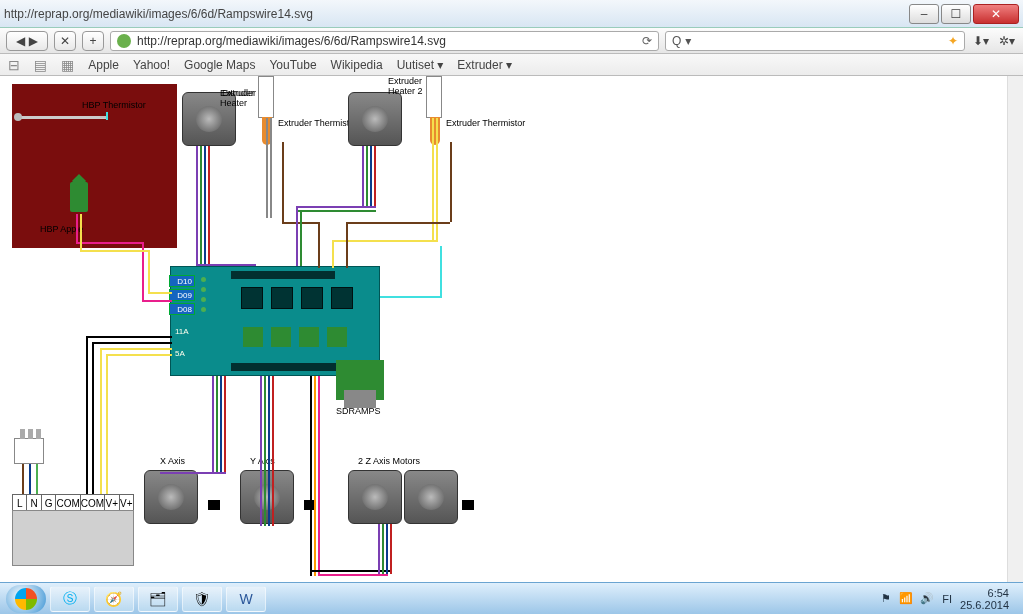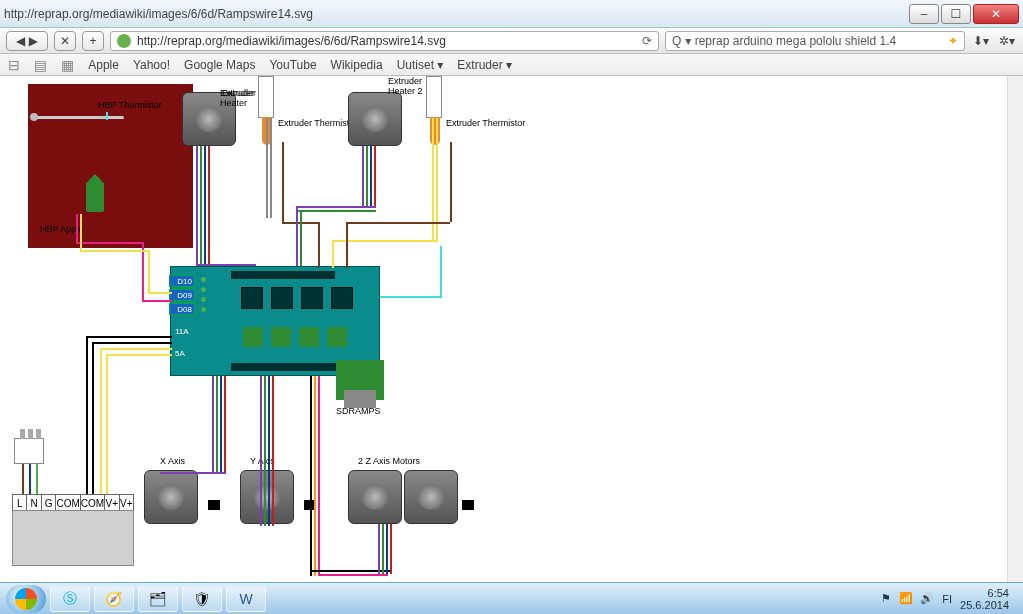--- a/index.html
+++ b/index.html
@@ -29,21 +29,21 @@
 .bookbar .icon { font-size:14px; color:#888; }
 
 
 .content { position:relative; width:1023px; height:506px; background:#fff; overflow:hidden; }
 .scroll-right { position:absolute; right:0; top:0; width:16px; height:100%; background:#f0f0f0; border-left:1px solid #ddd; }
 
 
 .dia { position:absolute; font-size:9px; color:#000; }
 
 
-.hbp { left:28px; top:8px; width:165px; height:164px; background:#7a0d0d; }
+.hbp { left:12px; top:8px; width:165px; height:164px; background:#7a0d0d; }
 .hbp-label { position:absolute; left:70px; top:16px; font-size:9px; color:#000; }
 .hbp-probe { position:absolute; left:6px; top:32px; width:90px; height:3px; background:#ccc; border-radius:2px; }
 .hbp-probe::before { content:""; position:absolute; left:-4px; top:-3px; width:8px; height:8px; background:#bbb; border-radius:50%; }
 .hbp-conn { position:absolute; left:58px; top:98px; width:18px; height:30px; background:#2e8b32; border-radius:2px; }
 .hbp-conn::before { content:""; position:absolute; left:4px; top:-6px; width:10px; height:10px; background:#2e8b32; transform:rotate(45deg); }
 .hbp-heater-lbl { position:absolute; left:40px; top:148px; font-size:9px; }
 
 
 .motor { width:54px; height:54px; background:linear-gradient(#888,#555); border:1px solid #333; border-radius:6px; position:relative; }
 .motor::after { content:""; position:absolute; left:50%; top:50%; width:26px; height:26px; background:radial-gradient(#bbb,#555); border-radius:50%; transform:translate(-50%,-50%); }
@@ -113,21 +113,20 @@
   </div>
   <div class="navbtn">✕</div>
   <div class="navbtn">+</div>
   <div class="urlbar">
     <span class="globe"></span>
     <span>http://reprap.org/mediawiki/images/6/6d/Rampswire14.svg</span>
     <span class="refresh">⟳</span>
   </div>
   <div class="searchbar">
     <span class="mag">Q</span>▾&nbsp;
-    <span>reprap arduino mega pololu shield 1.4</span>
     <span class="star">✦</span>
   </div>
   <div class="toolicon">⬇▾</div>
   <div class="toolicon">✲▾</div>
 </div>
 
 <div class="bookbar">
   <span class="icon">⊟</span>
   <span class="icon">▤</span>
   <span class="icon">▦</span>

